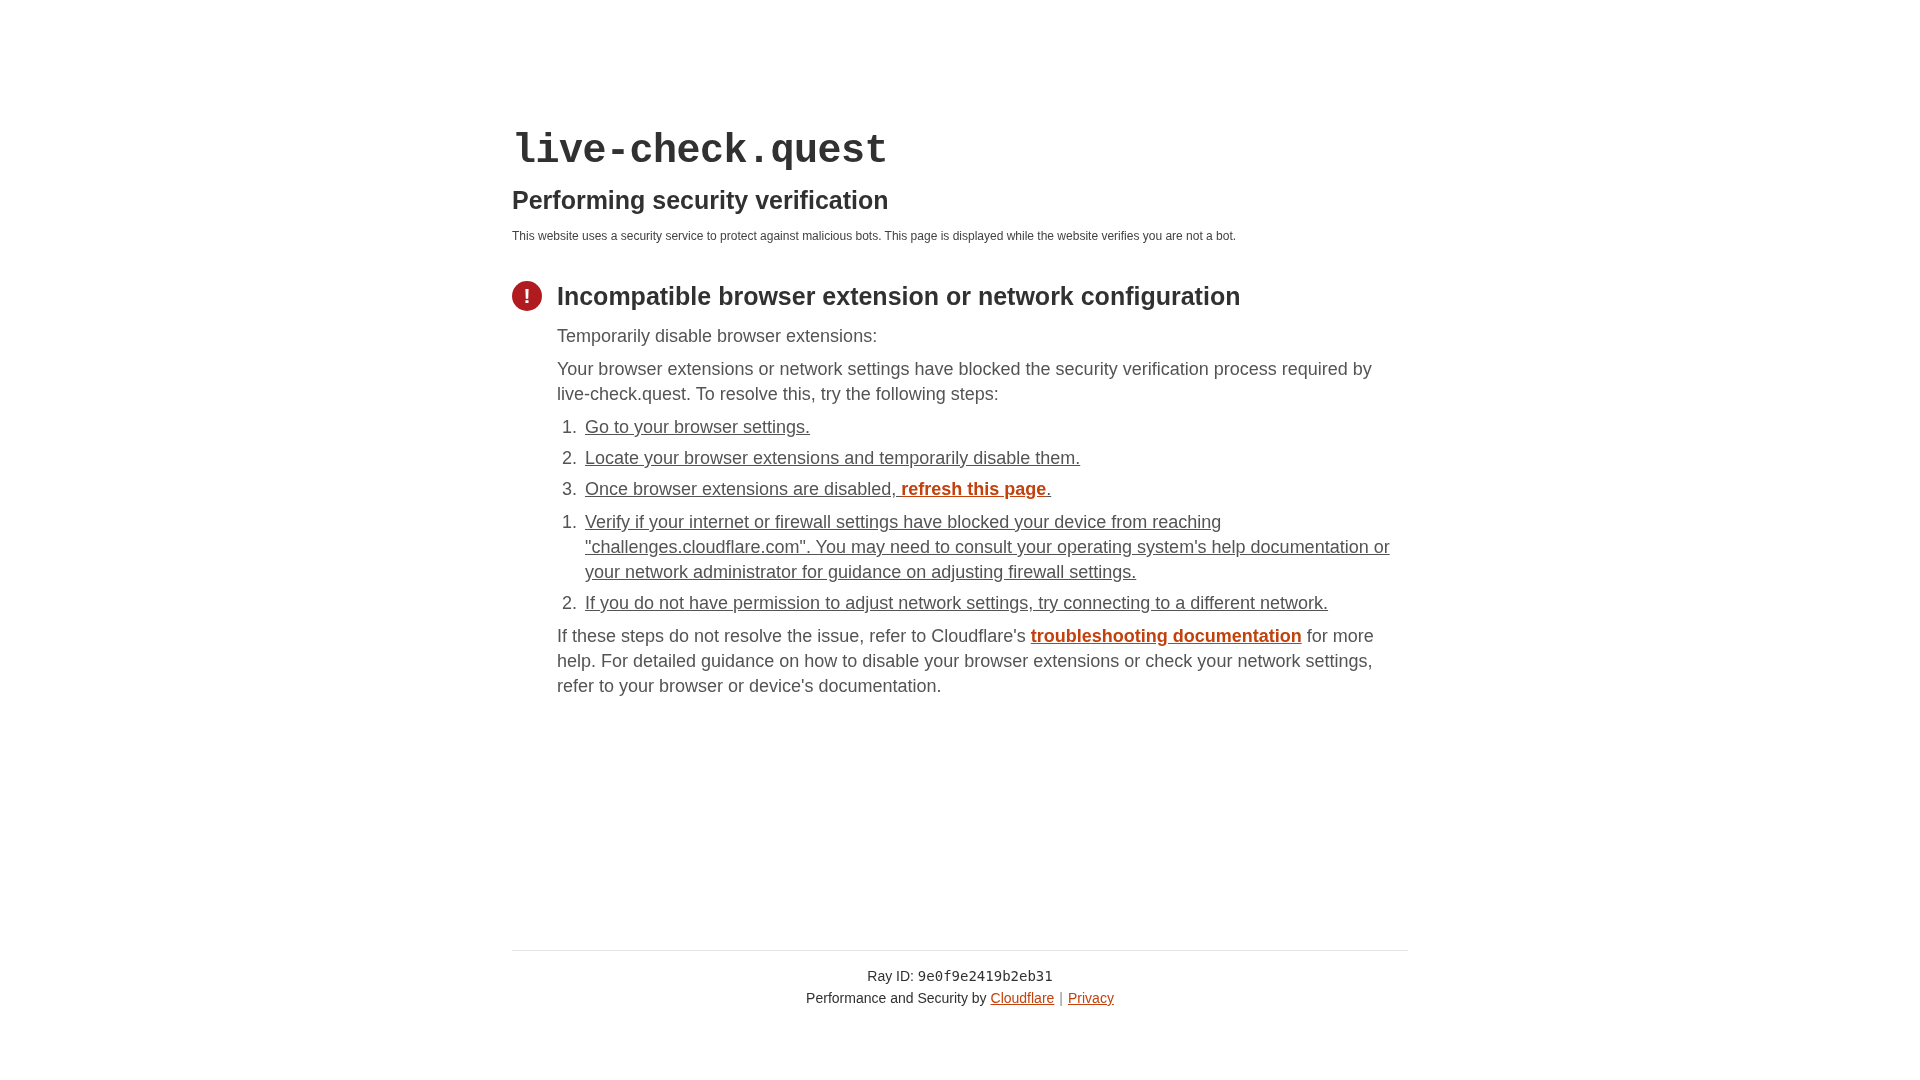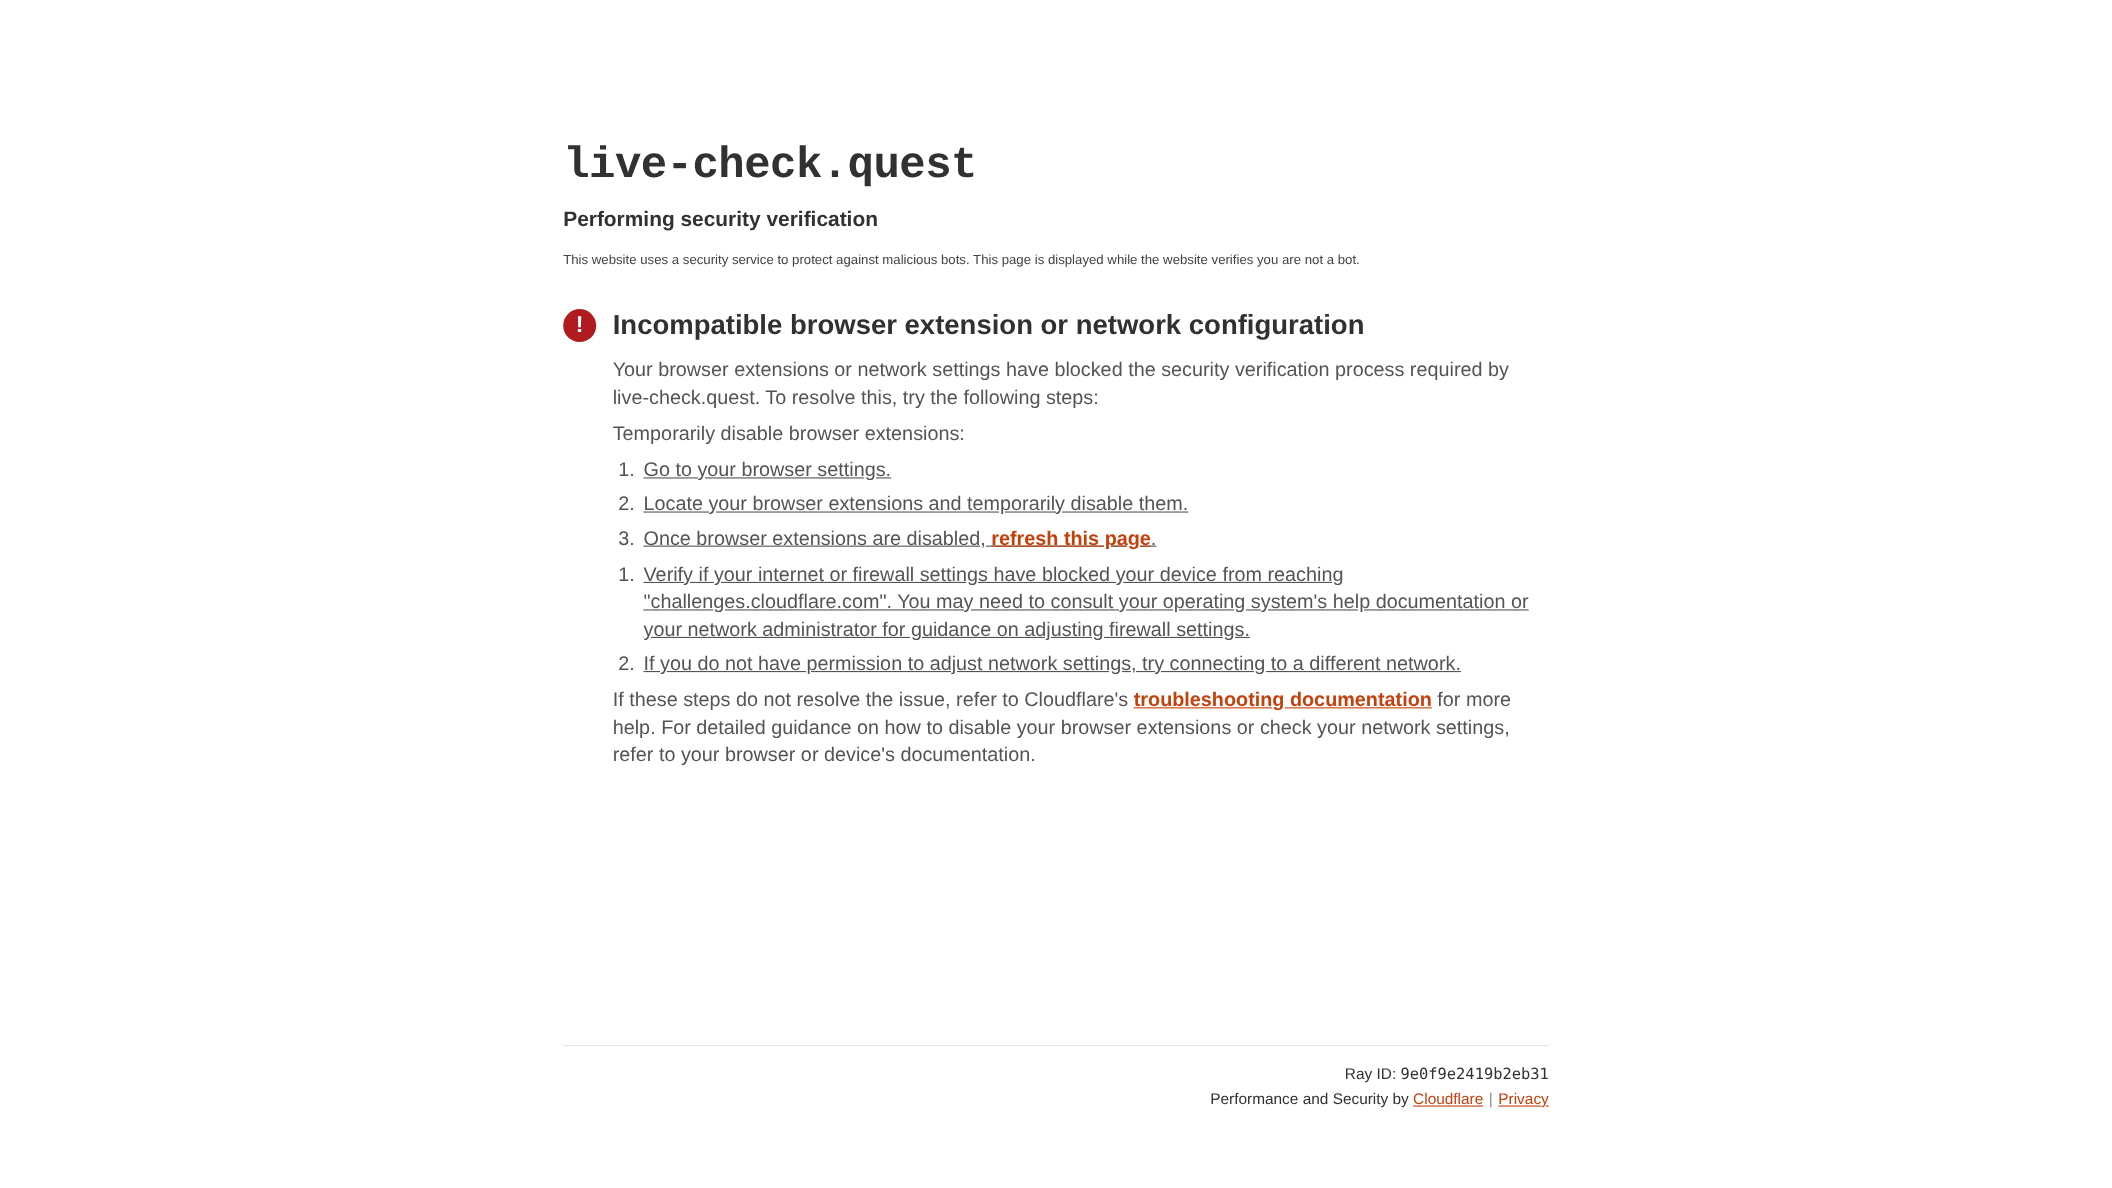--- a/index.html
+++ b/index.html
@@ -10,21 +10,21 @@
     overflow: hidden;
     -webkit-font-smoothing: antialiased;
   }
   .page { width: 896px; margin: 0 auto; padding-top: 128px; }
 
   h1.page-title {
     font-size: 40px; line-height: 48px; color: #313131;
     margin: 0 0 9px 0; font-weight: bold; letter-spacing: -0.5px; font-family: Liberation Mono, monospace;
   }
   .page-subtitle {
-    font-size: 19px; line-height: 30px; color: #313131;
+    font-size: 25px; line-height: 30px; color: #313131;
     margin: 0 0 9px 0; font-weight: bold;
   }
   .intro {
     font-size: 12px; line-height: 25px; color: #424242;
     margin: 0 0 32px 0;
   }
 
   .section-heading-row {
     display: flex; align-items: center; gap: 15px; margin: 0 0 13px 0;
   }
@@ -48,21 +48,21 @@
   .section-body ol { margin: 4px 0 8px 0; padding-left: 25px; text-decoration: underline; }
   .section-body li { margin-bottom: 6px; padding-left: 3px; }
 
   a { color: #c2410c; text-decoration: underline; cursor: pointer; }
   .inline-link { font-weight: bold; }
 
   footer {
     width: 896px; margin: 251px auto 0;
     border-top: 1px solid #e3e3e3;
     padding-top: 16px;
-    text-align: right;
+    text-align: center;
     font-size: 14px; line-height: 18px; color: #313131;
   }
   .ray-line { margin-bottom: 4px; }
   .ray-id { font-family: "DejaVu Sans Mono", monospace; font-size: 14px; }
   .sep { color: #8c8c8c; margin: 0 5px; }
 </style>
 </head>
 <body>
 
 <div class="page">
@@ -71,23 +71,23 @@
   <div class="page-subtitle">Performing security verification</div>
   <p class="intro">This website uses a security service to protect against malicious bots. This page is displayed while the website verifies you are not a bot.</p>
 
   <section>
     <div class="section-heading-row">
       <span class="alert-icon">!</span>
       <h2 class="section-heading">Incompatible browser extension or network configuration</h2>
     </div>
 
     <div class="section-body">
+      <p>Temporarily disable browser extensions:</p>
+
       <p>Your browser extensions or network settings have blocked the security verification process required by live-check.quest. To resolve this, try the following steps:</p>
-
-      <p>Temporarily disable browser extensions:</p>
       <ol>
         <li>Go to your browser settings.</li>
         <li>Locate your browser extensions and temporarily disable them.</li>
         <li><span>Once browser extensions are disabled, </span><a class="inline-link">refresh this page</a><span>.</span></li>
       </ol>
 
       <ol>
         <li>Verify if your internet or firewall settings have blocked your device from reaching "challenges.cloudflare.com". You may need to consult your operating system's help documentation or your network administrator for guidance on adjusting firewall settings.</li>
         <li>If you do not have permission to adjust network settings, try connecting to a different network.</li>
       </ol>

